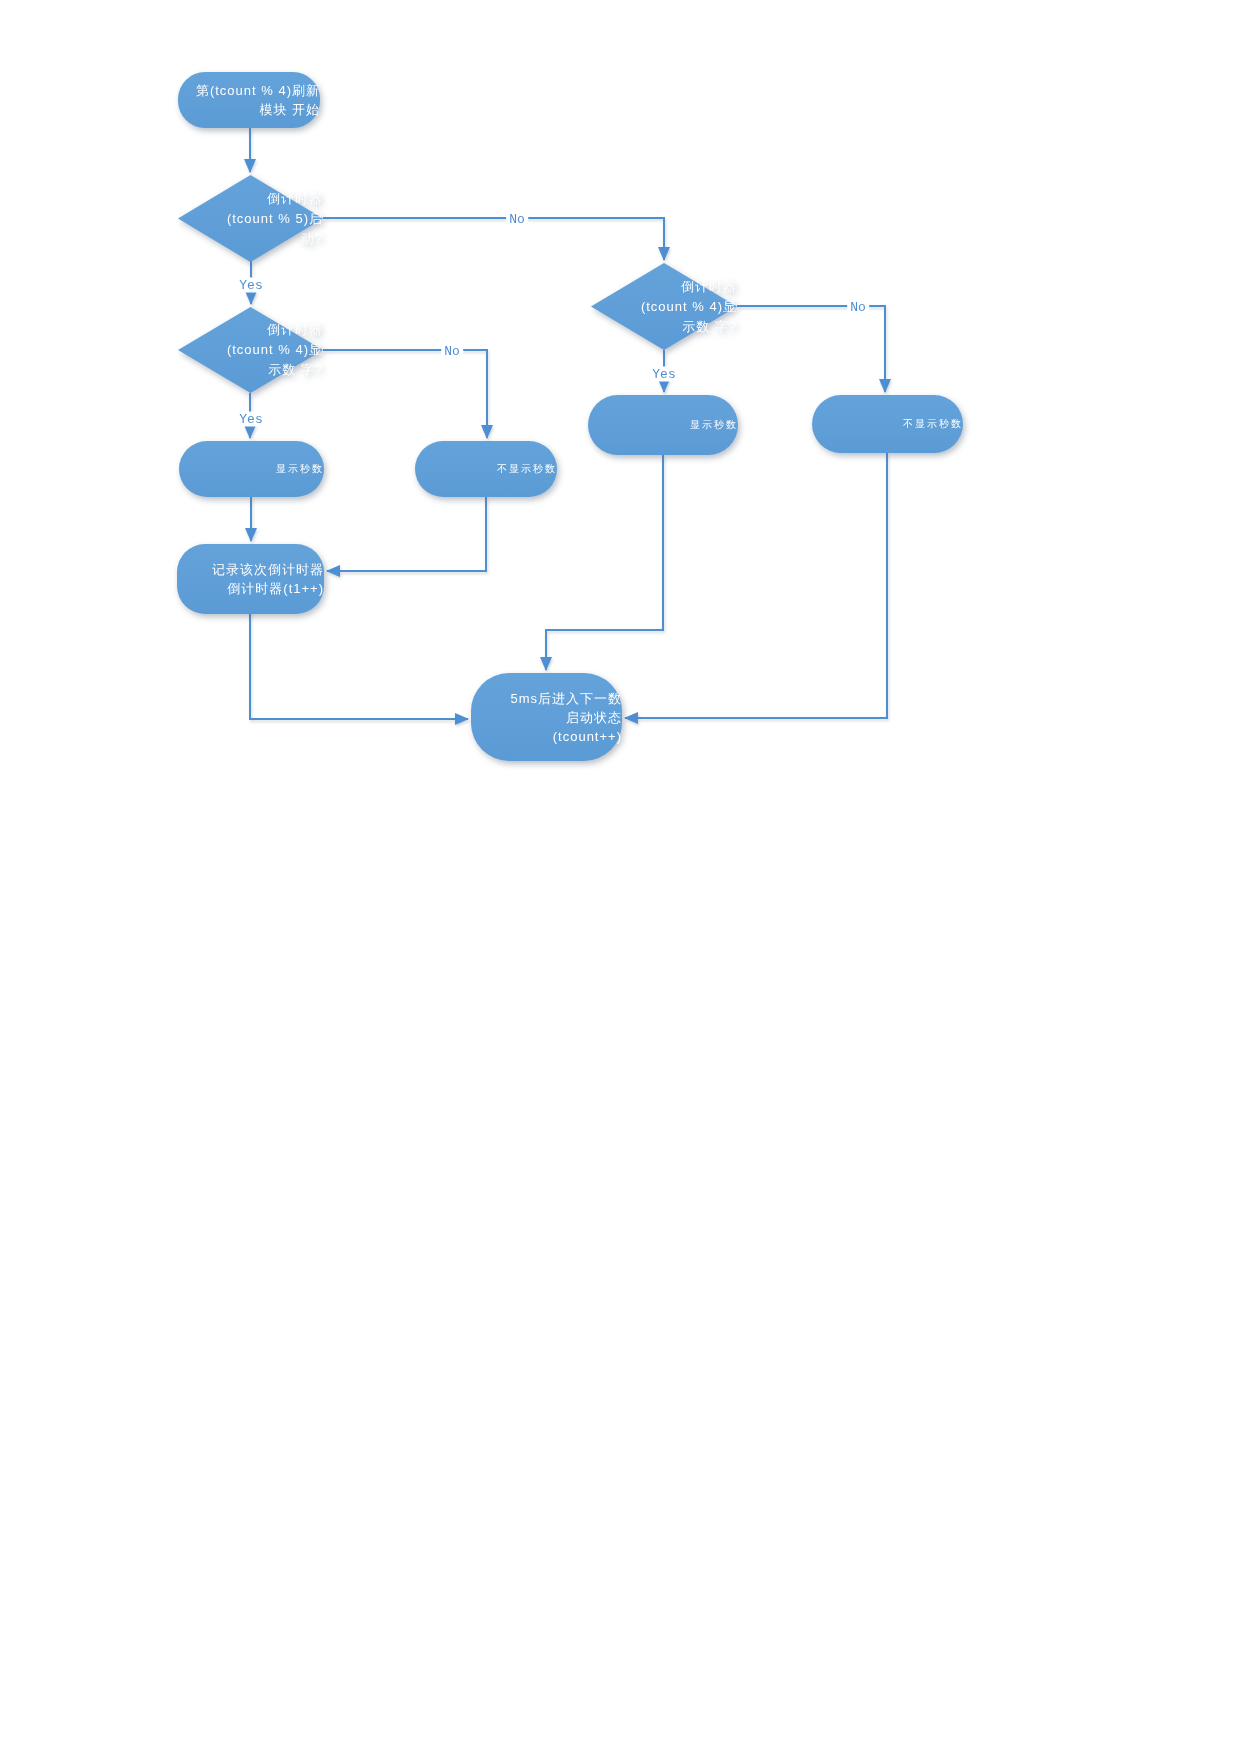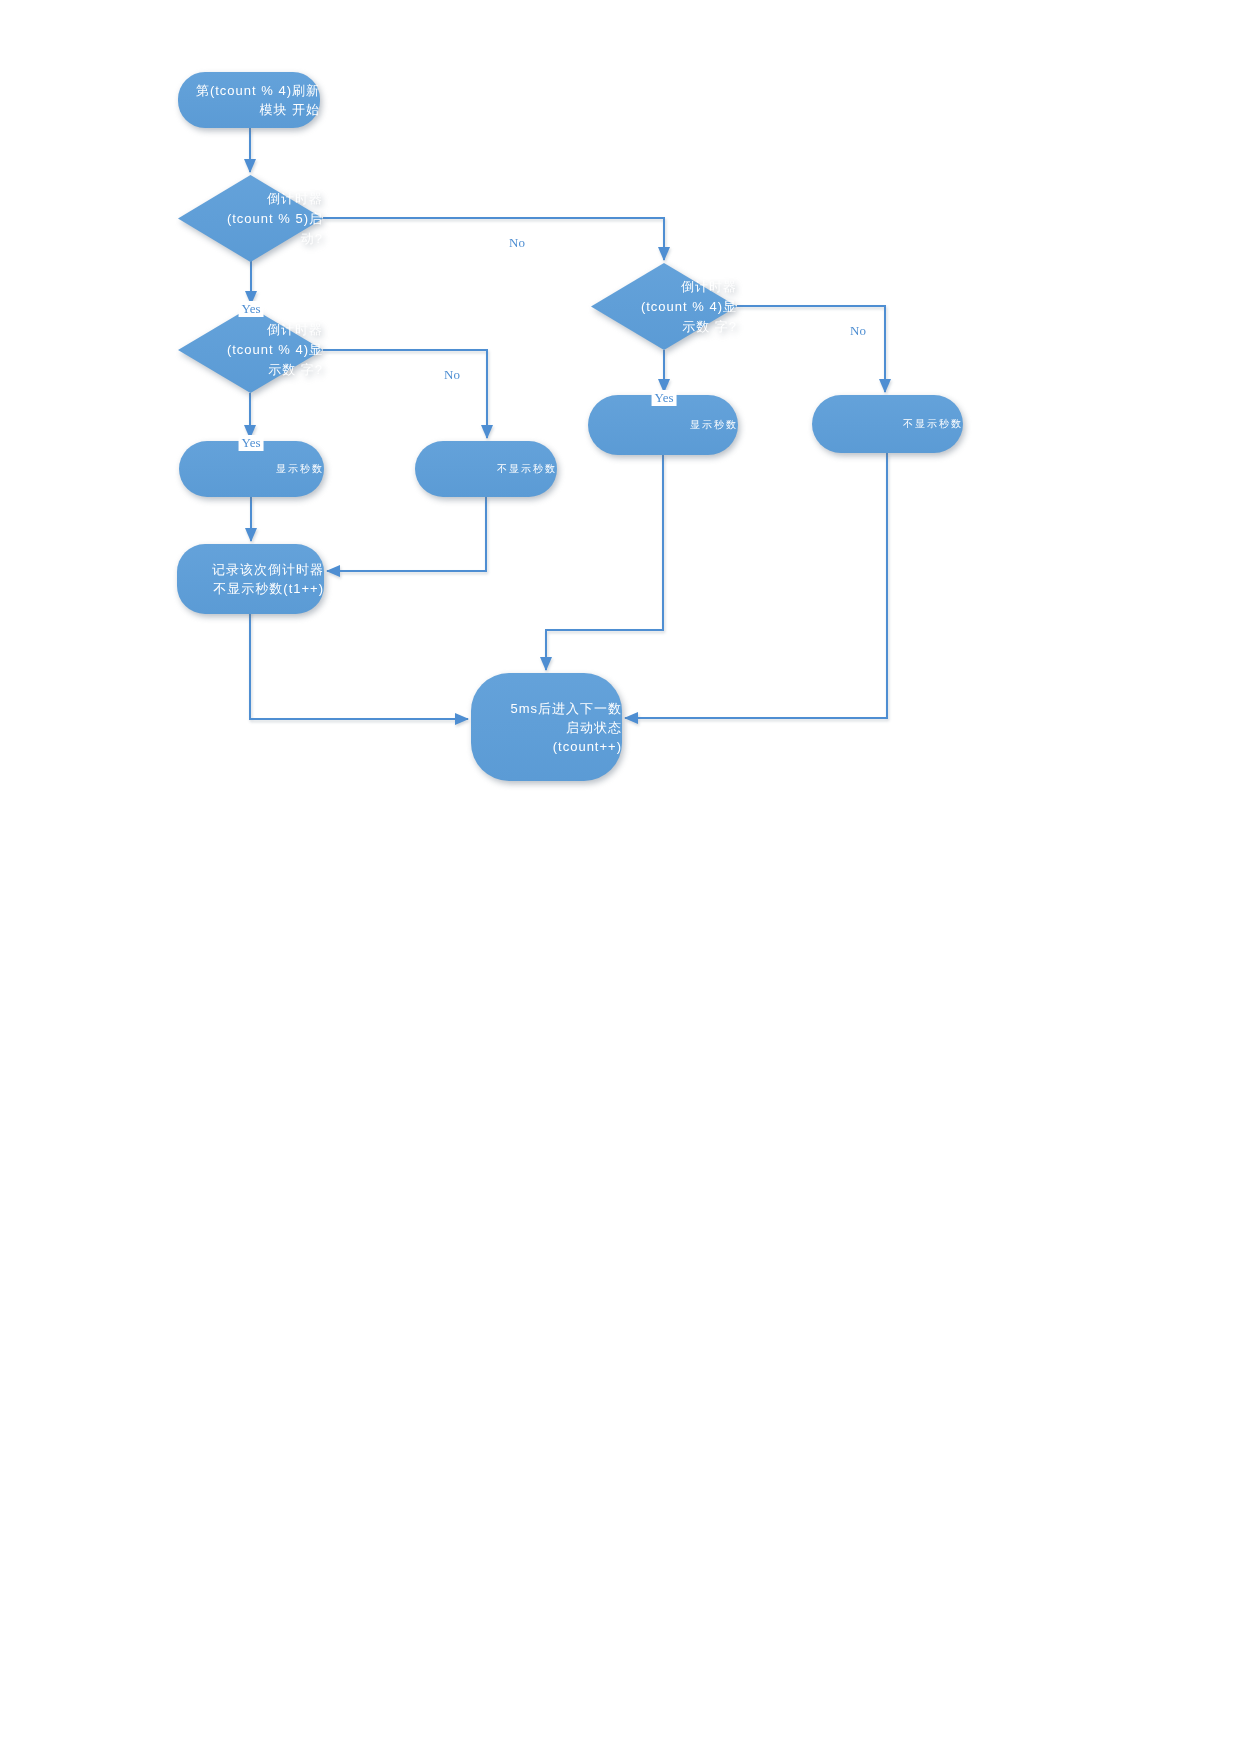--- a/index.html
+++ b/index.html
@@ -37,22 +37,21 @@
     background:linear-gradient(180deg,var(--shape-fill-top,#64a2da),var(--shape-fill,#5b9bd5));
     clip-path:polygon(50% 0,100% 50%,50% 100%,0 50%);
   }
   .diamond{line-height:20px;}
   .txt{position:relative;z-index:2;width:100%;}
   .edge-label{
     position:absolute;transform:translate(-50%,-50%);
     background:var(--background,#ffffff);
     color:var(--connector,#4e8ed2);
     font-size:13px;padding:0 3px;z-index:3;
-    font-family:Liberation Serif, serif;
-    margin-top:24px;
+    font-family:Liberation Mono, monospace;
   }
 </style>
 </head>
 <body>
 
 <div id="canvas">
 
   <svg id="connector-layer" width="1240" height="1754">
     <defs>
       <marker id="arrow" markerUnits="userSpaceOnUse" markerWidth="14" markerHeight="12" refX="13" refY="6" orient="auto">
@@ -119,25 +118,25 @@
     <div class="txt">显示秒数</div>
   </div>
 
   <div class="node stadium single" style="left:812px;top:395px;width:151px;height:58px;border-radius:29px;">
     <div class="txt">不显示秒数</div>
   </div>
 
   <div class="node stadium" style="left:177px;top:544px;width:147px;height:70px;border-radius:28px;">
     <div class="txt">
       <div>记录该次倒计时器</div>
-      <div>不显示秒数(t1++)</div>
+      <div>倒计时器(t1++)</div>
     </div>
   </div>
 
-  <div class="node stadium" style="left:471px;top:673px;width:151px;height:108px;border-radius:38px;">
+  <div class="node stadium" style="left:471px;top:673px;width:151px;height:88px;border-radius:38px;">
     <div class="txt">
       <div>5ms后进入下一数</div>
       <div>启动状态</div>
       <div>(tcount++)</div>
     </div>
   </div>
 
   <div class="edge-label" style="left:251px;top:285px;">Yes</div>
   <div class="edge-label" style="left:517px;top:219px;">No</div>
   <div class="edge-label" style="left:251px;top:419px;">Yes</div>

